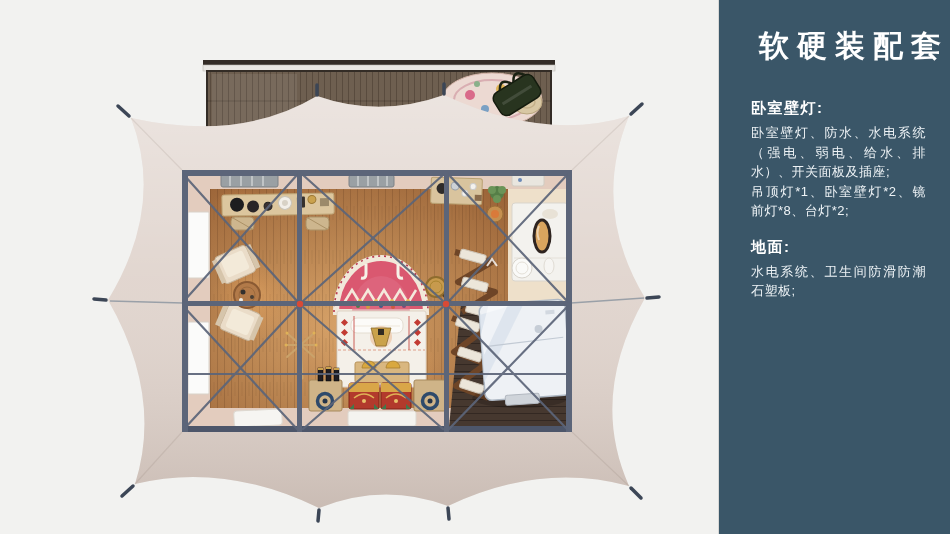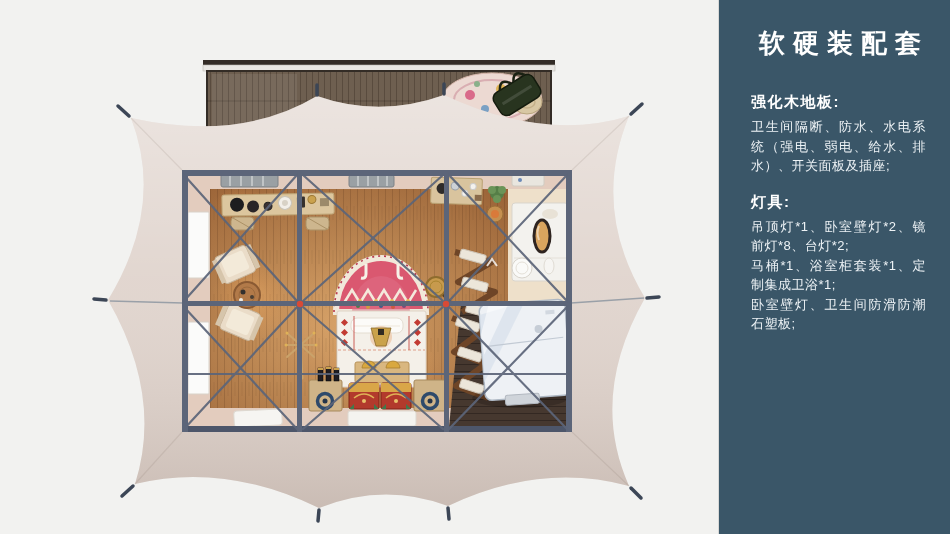--- a/index.html
+++ b/index.html
@@ -1,20 +1,20 @@
 <!DOCTYPE html>
 <html><head>
 <meta charset="utf-8">
 <style>
   html,body{margin:0;padding:0;background:#e9e9e8;font-family:"Liberation Sans","DejaVu Sans",sans-serif;}
   .stage{position:relative;width:950px;height:534px;overflow:hidden;background:#f2f2f0;}
   .plan{position:absolute;left:0;top:0;width:718px;height:534px;}
   .side{position:absolute;top:0;left:718px;width:232px;height:534px;box-sizing:border-box;
         padding:26px 24px 0 32px;color:#ffffff;border-left:1px solid #d8d8d6;}
-  .side h1{margin:0;font-size:26px;font-weight:bold;letter-spacing:8px;text-align:left;white-space:nowrap;text-indent:8px;}
+  .side h1{margin:0;font-size:30px;font-weight:bold;letter-spacing:8px;text-align:left;white-space:nowrap;text-indent:8px;}
   .sec h2{font-size:15px;font-weight:bold;margin:16px 0 5px;line-height:20px;letter-spacing:1.5px;}
   .sec.first h2{margin-top:31px;}
   .sec p{margin:0;font-size:13px;line-height:19.5px;letter-spacing:.5px;text-align:justify;color:#eef3f6;}
 </style>
 </head>
 <body>
 
 <div class="stage" style="background: rgb(242, 242, 240);">
 
   <div class="plan">
@@ -356,29 +356,28 @@
     </g>
     <circle cx="300" cy="304" r="3.2" fill="#d84a35"></circle>
     <circle cx="446" cy="304" r="3.2" fill="#d84a35"></circle>
   </svg>
   </div>
 
   <aside class="side" style="background: rgb(58, 86, 104);">
     <h1>软硬装配套</h1>
 
     <div class="sec first">
-      <h2>强化木地板:</h2>
-      <p>卫生间隔断、防水、水电系统（强电、弱电、给水、排水）、开关面板及插座;</p>
+      <h2>卧室壁灯:</h2>
+      <p>卧室壁灯、防水、水电系统（强电、弱电、给水、排水）、开关面板及插座;</p>
     </div>
     <div class="sec">
     </div>
     <div class="sec">
-      <h2>灯具:</h2>
       <p>吊顶灯*1、卧室壁灯*2、镜前灯*8、台灯*2;</p>
     </div>
     <div class="sec">
-      <p>马桶*1、浴室柜套装*1、定制集成卫浴*1;</p>
     </div>
     <div class="sec">
-      <p>卧室壁灯、卫生间防滑防潮石塑板;</p>
+      <h2>地面:</h2>
+      <p>水电系统、卫生间防滑防潮石塑板;</p>
     </div>
   </aside>
 </div>
 
 </body></html>

